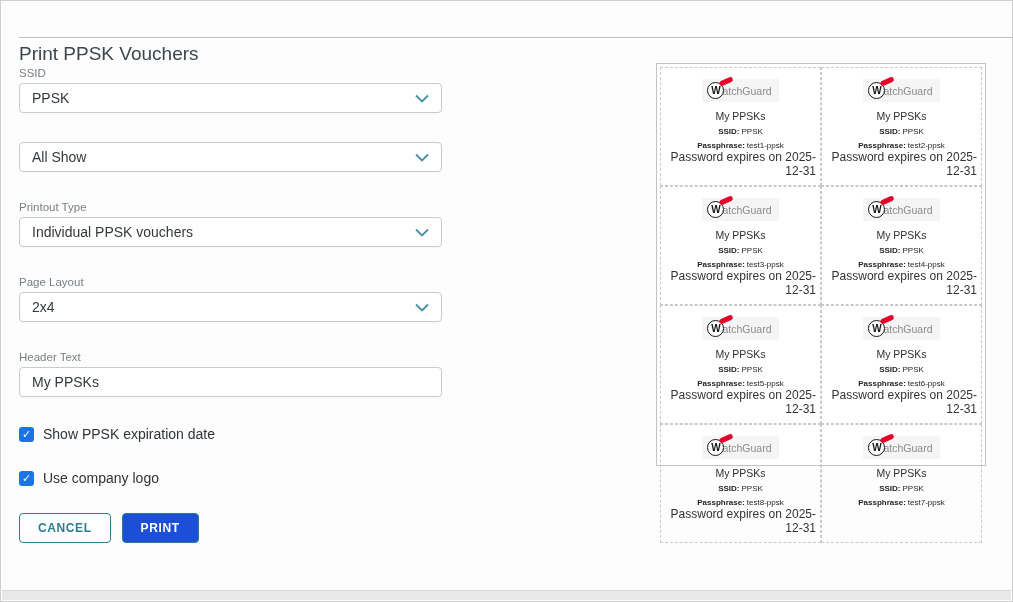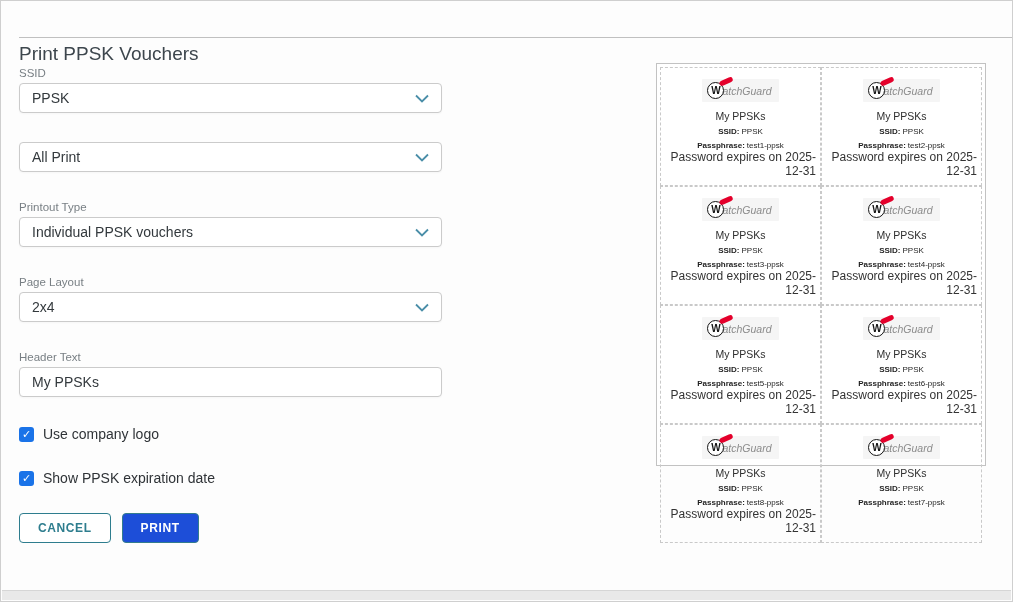--- a/index.html
+++ b/index.html
@@ -79,21 +79,21 @@
   .wg-circle {
     width:15px; height:15px; border:1.6px solid #141414; border-radius:50%;
     display:flex; align-items:center; justify-content:center;
     font-weight:bold; font-size:10px; color:#141414; background:#fff;
     box-sizing:content-box; z-index:1;
   }
   .wg-swoosh {
     position:absolute; top:0px; left:17px; width:14px; height:4.5px;
     background:#e4002b; border-radius:3px/2.2px; transform:rotate(-24deg); z-index:2;
   }
-  .wg-rest { font-size:10.5px; color:#8b8b8b; margin-left:-2px;font-style:italic; }
+  .wg-rest { font-size:10.5px; color:#8b8b8b; margin-left:-2px; }
   .v-header { font-size:10.5px; color:#2f2f2f; margin-top:8px; }
   .v-line   { font-size:8px; color:#1f1f1f; margin-top:5px; }
   .v-line b { margin-right:2px; }
   .v-expiry { font-size:12px; color:#333; margin-top:auto;text-align:right; }
 </style>
 </head>
 <body>
 
 <div class="frame">
   <div class="page-title">Print PPSK Vouchers</div>
@@ -106,21 +106,21 @@
       <div class="selectbox">
         <span>PPSK</span>
         <svg class="chev" viewBox="0 0 14 9">
             <polyline points="1,1.5 7,7.5 13,1.5" fill="none" stroke="#4a8ea8" stroke-width="1.8"></polyline>
           </svg>
       </div>
     </div>
 
     <div class="group">
       <div class="selectbox">
-        <span>All Print</span>
+        <span>All Show</span>
         <svg class="chev" viewBox="0 0 14 9">
             <polyline points="1,1.5 7,7.5 13,1.5" fill="none" stroke="#4a8ea8" stroke-width="1.8"></polyline>
           </svg>
       </div>
     </div>
 
     <div class="group">
       <span class="field-label">Printout Type</span>
       <div class="selectbox">
         <span>Individual PPSK vouchers</span>
@@ -142,26 +142,26 @@
 
     <div class="group">
       <span class="field-label">Header Text</span>
       <div class="textbox">
         <input type="text" value="My PPSKs" style="">
       </div>
     </div>
 
     <div class="check-row">
       <span class="checkbox"></span>
-      <span class="check-label">Use company logo</span>
+      <span class="check-label">Show PPSK expiration date</span>
     </div>
 
     <div class="check-row">
       <span class="checkbox"></span>
-      <span class="check-label">Show PPSK expiration date</span>
+      <span class="check-label">Use company logo</span>
     </div>
 
     <div class="btn-row">
       <button class="btn btn-cancel">CANCEL</button>
       <button class="btn btn-print">PRINT</button>
     </div>
   </div>
 
   <div class="preview">
 

